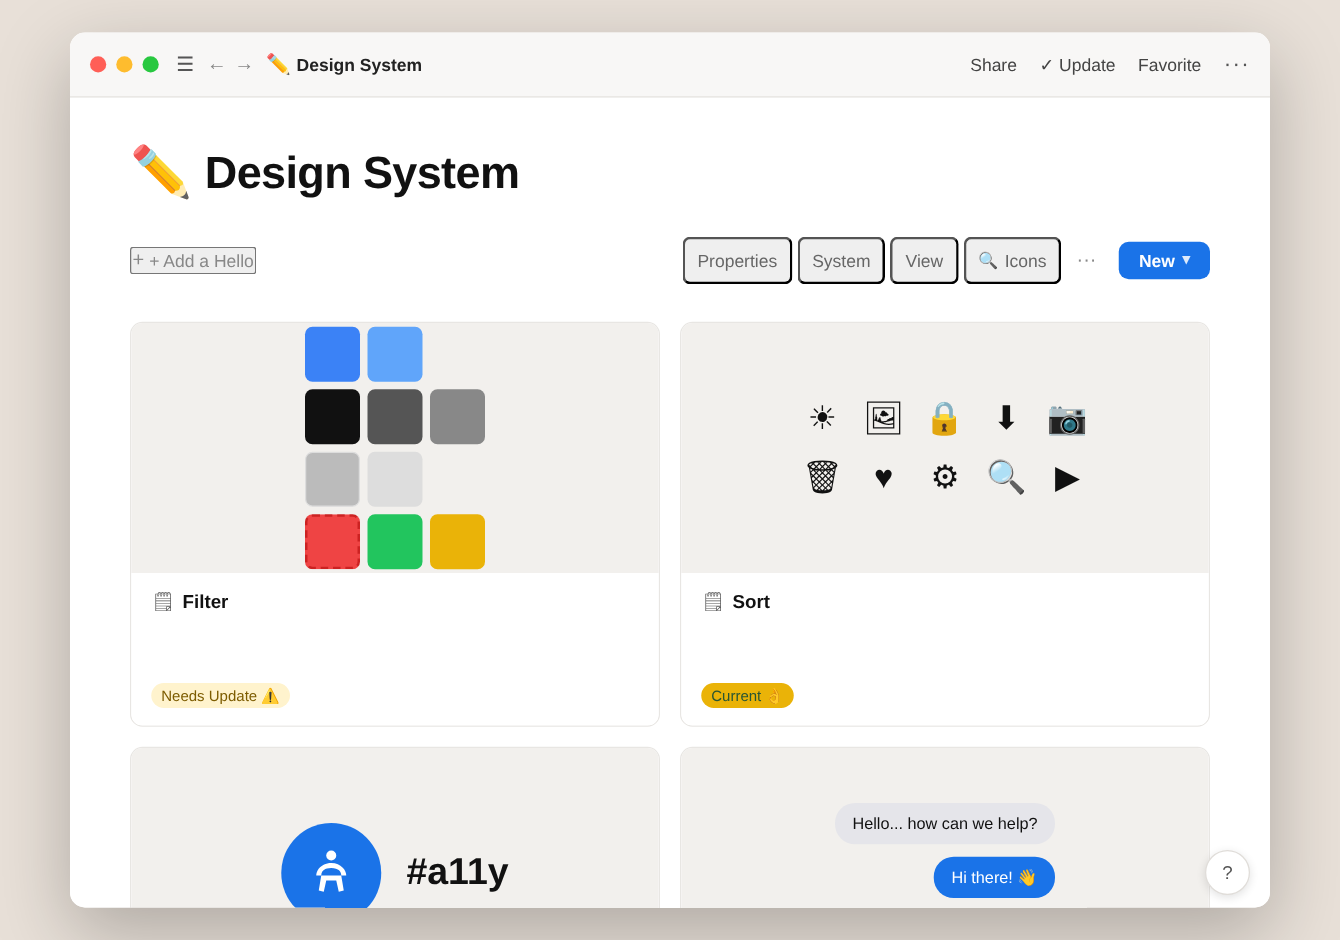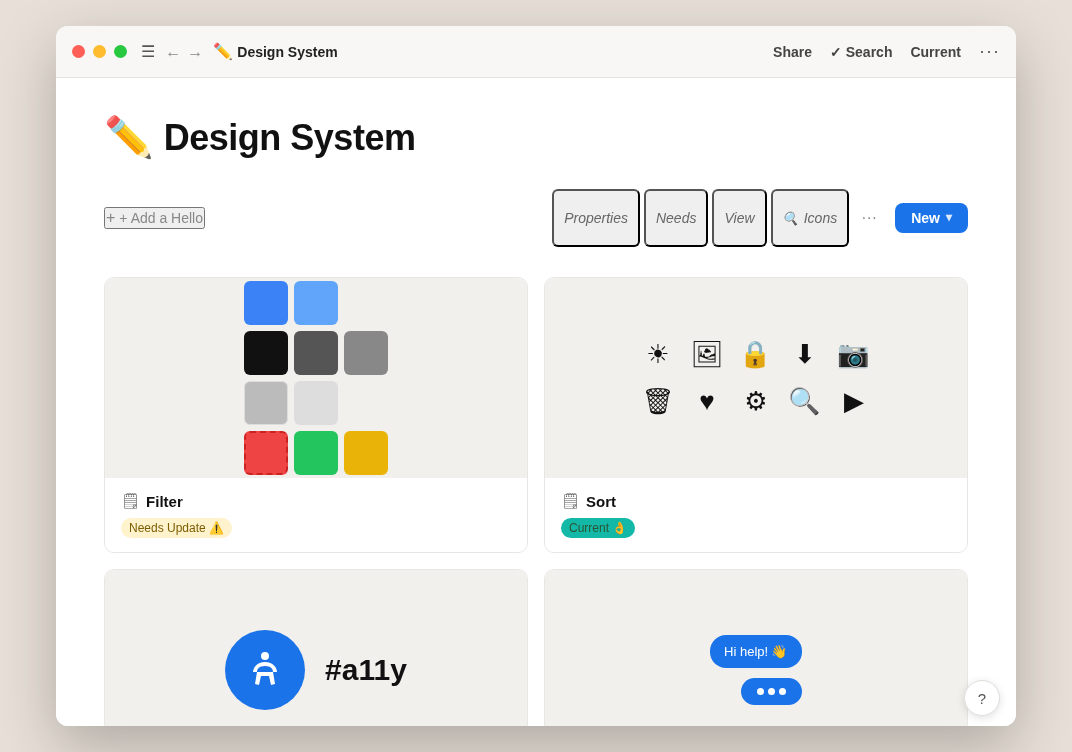--- a/index.html
+++ b/index.html
@@ -76,21 +76,20 @@
       align-items: center;
       gap: 18px;
     }
     .titlebar-action {
       font-size: 14px;
       color: #444;
       cursor: pointer;
       display: flex;
       align-items: center;
       gap: 4px;
-      font-weight: bold;
     }
     .titlebar-dots {
       font-size: 18px;
       color: #555;
       cursor: pointer;
       letter-spacing: 1px;
     }
     .content {
       flex: 1;
       overflow-y: auto;
@@ -134,26 +133,25 @@
     }
     .toolbar-right {
       display: flex;
       align-items: center;
       gap: 4px;
     }
     .toolbar-btn {
       font-size: 14px;
       color: #666;
       cursor: pointer;
-      padding: 19px 10px;
+      padding: 9px 10px;
       border-radius: 6px;
       display: flex;
-      align-items: flex-end;
+      align-items: flex-start;
       gap: 5px;
-      font-style: italic;
     }
     .toolbar-btn .icon-small {
       font-size: 13px;
       color: #888;
     }
     .toolbar-more {
       font-size: 16px;
       color: #888;
       cursor: pointer;
       padding: 5px 8px;
@@ -215,27 +213,28 @@
       font-size: 15px;
       font-weight: 600;
       color: #111;
     }
     .card-badge {
       display: inline-block;
       font-size: 12px;
       padding: 3px 8px;
       border-radius: 12px;
       font-weight: 500;
+      margin-top: 48px;
     }
     .badge-needs-update {
       background: #fff3cd;
       color: #7d5c00;
     }
     .badge-current {
-      background: #14b8a6;
+      background: #eab308;
       color: #285533;
     }
     
     .color-grid {
       display: grid;
       grid-template-columns: repeat(3, 44px);
       gap: 6px;
     }
     .color-swatch {
       width: 44px;
@@ -352,23 +351,23 @@
       <div class="titlebar-nav">
         <span class="nav-arrow">←</span>
         <span class="nav-arrow">→</span>
       </div>
       <span class="titlebar-icon">✏️</span>
       <span class="titlebar-title">Design System</span>
       <div class="titlebar-actions">
         <span class="titlebar-action">Share</span>
         <span class="titlebar-action">
           <span>✓</span>
-          <span>Search</span>
+          <span>Update</span>
         </span>
-        <span class="titlebar-action">Current</span>
+        <span class="titlebar-action">Favorite</span>
         <span class="titlebar-dots">···</span>
       </div>
     </div>
 
     <div class="content">
 
       <div class="page-title-area">
         <span class="page-emoji">✏️</span>
         <h1 class="page-title">Design System</h1>
       </div>
@@ -376,21 +375,21 @@
       <div class="toolbar">
         <button class="add-view-btn">
           <span class="plus">+</span>
           <span>+ Add a Hello</span>
         </button>
         <div class="toolbar-right">
           <button class="toolbar-btn">
             <span>Properties</span>
           </button>
           <button class="toolbar-btn">
-            <span>Needs</span>
+            <span>System</span>
           </button>
           <button class="toolbar-btn">
             <span>View</span>
           </button>
           <button class="toolbar-btn">
             <span class="icon-small">🔍</span>
             <span>Icons</span>
           </button>
           <span class="toolbar-more">···</span>
           <button class="new-btn">
@@ -464,21 +463,22 @@
               </div>
               <span class="a11y-text">#a11y</span>
             </div>
           </div>
 
         </div>
 
         <div class="card">
           <div class="card-preview">
             <div class="chat-preview">
-              <div class="chat-bubble chat-bubble-blue">Hi help! 👋</div>
+              <div class="chat-bubble chat-bubble-gray">Hello... how can we help?</div>
+              <div class="chat-bubble chat-bubble-blue">Hi there! 👋</div>
               <div class="chat-dots">
                 <div class="chat-dot"></div>
                 <div class="chat-dot"></div>
                 <div class="chat-dot"></div>
               </div>
             </div>
           </div>
 
         </div>
 

